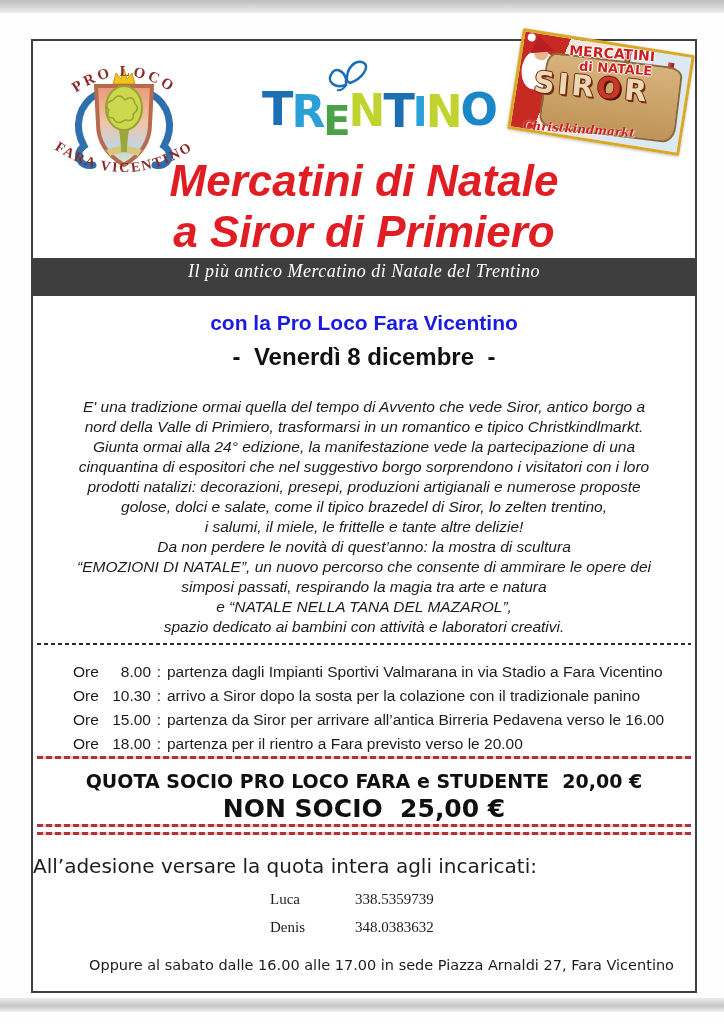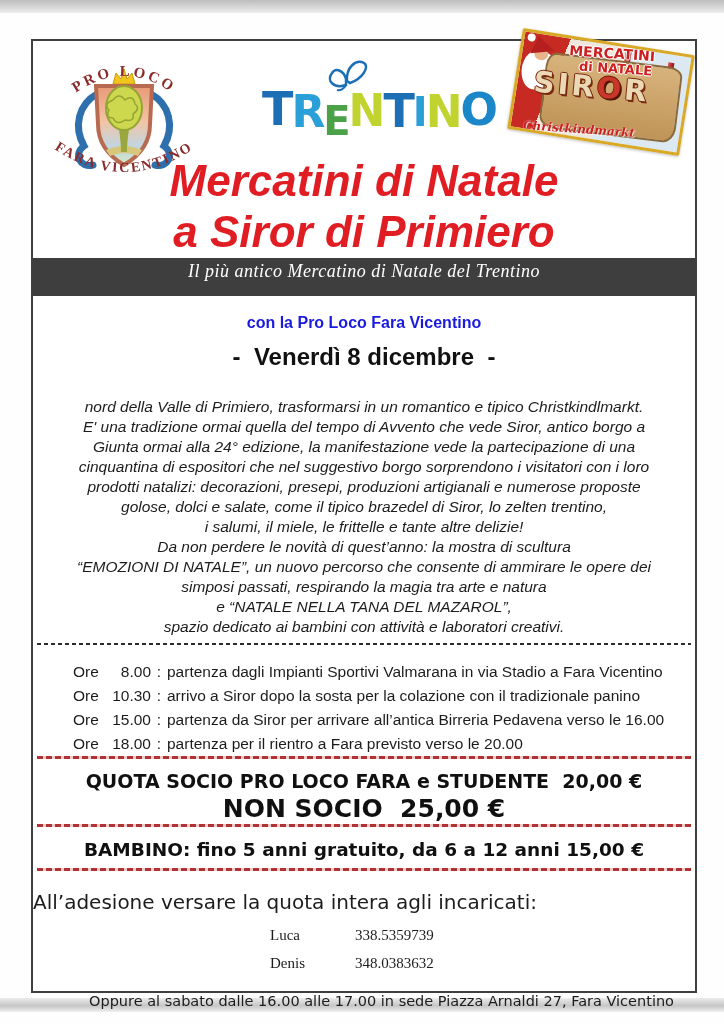--- a/index.html
+++ b/index.html
@@ -48,21 +48,21 @@
             font-weight:bold;font-size:12px;color:#cc1f1f;transform:rotate(-5deg);
             text-shadow:0 0 1px #fff,1px 1px 0 #ffffffaa;}
 
   
   .title{margin-top:114px;text-align:center;font-family:Liberation Sans, sans-serif;font-weight:bold;
          font-style:italic;font-size:44px;line-height:51px;color:var(--title_red,#e01d23);
          letter-spacing:0px;}
   .banner{margin-top:1px;height:38px;background:var(--banner_bg,#3e3e3e);text-align:center;
           font-family:"Liberation Serif",serif;font-style:italic;font-size:18px;line-height:26px;
           color:var(--banner_text,#fff);letter-spacing:.5px;}
-  .subtitle-blue{margin-top:15px;text-align:center;font-weight:bold;font-size:16px;line-height:24px;
+  .subtitle-blue{margin-top:15px;text-align:center;font-weight:bold;font-size:21px;line-height:24px;
                  color:var(--blue,#1a1ae0);}
   .date-line{margin-top:7px;text-align:center;font-weight:bold;font-size:24px;line-height:30px;
              white-space:pre;color:#111;}
   .intro{margin-top:25px;text-align:center;font-style:italic;font-size:15.5px;line-height:20px;}
   .intro div{white-space:nowrap;}
   .sep-black{margin:6px 4px 0 4px;height:2px;
              background:repeating-linear-gradient(90deg,var(--dash_black,#2b2b2b) 0 4px,transparent 4px 7px);}
   .schedule{margin-top:15px;padding-left:40px;font-size:15.5px;line-height:24px;}
   .sched-row{display:flex;}
   .ore-label{width:34px;}
@@ -149,22 +149,22 @@
     </div>
 
     <div class="banner">
       <span>Il più antico Mercatino di Natale del Trentino</span>
     </div>
 
     <div class="subtitle-blue">con la Pro Loco Fara Vicentino</div>
     <div class="date-line">-  Venerdì 8 dicembre  -</div>
 
     <div class="intro">
+      <div>E' una tradizione ormai quella del tempo di Avvento che vede Siror, antico borgo a</div>
       <div>nord della Valle di Primiero, trasformarsi in un romantico e tipico Christkindlmarkt.</div>
-      <div>E' una tradizione ormai quella del tempo di Avvento che vede Siror, antico borgo a</div>
       <div>Giunta ormai alla 24° edizione, la manifestazione vede la partecipazione di una</div>
       <div>cinquantina di espositori che nel suggestivo borgo sorprendono i visitatori con i loro</div>
       <div>prodotti natalizi: decorazioni, presepi, produzioni artigianali e numerose proposte</div>
       <div>golose, dolci e salate, come il tipico brazedel di Siror, lo zelten trentino,</div>
       <div>i salumi, il miele, le frittelle e tante altre delizie!</div>
       <div>Da non perdere le novità di quest’anno: la mostra di scultura</div>
       <div>“EMOZIONI DI NATALE”, un nuovo percorso che consente di ammirare le opere dei</div>
       <div>simposi passati, respirando la magia tra arte e natura</div>
       <div>e “NATALE NELLA TANA DEL MAZAROL”,</div>
       <div>spazio dedicato ai bambini con attività e laboratori creativi.</div>
@@ -196,21 +196,20 @@
         <span class="ore-time">18.00</span>
         <span class="ore-colon">:</span>
         <span class="ore-desc">partenza per il rientro a Fara previsto verso le 20.00</span>
       </div>
     </div>
 
     <div class="sep-red r1"></div>
     <div class="price quota">QUOTA SOCIO PRO LOCO FARA e STUDENTE  20,00 €</div>
     <div class="price nonsocio">NON SOCIO  25,00 €</div>
     <div class="sep-red r2"></div>
-    <div class="price bambino">BAMBINO: fino 5 anni gratuito, da 6 a 12 anni 15,00 €</div>
     <div class="sep-red r3"></div>
 
     <div class="pay-note">All’adesione versare la quota intera agli incaricati:</div>
 
     <div class="contacts">
       <span>Luca</span>
       <span>338.5359739</span>
       <span>Denis</span>
       <span>348.0383632</span>
     </div>

